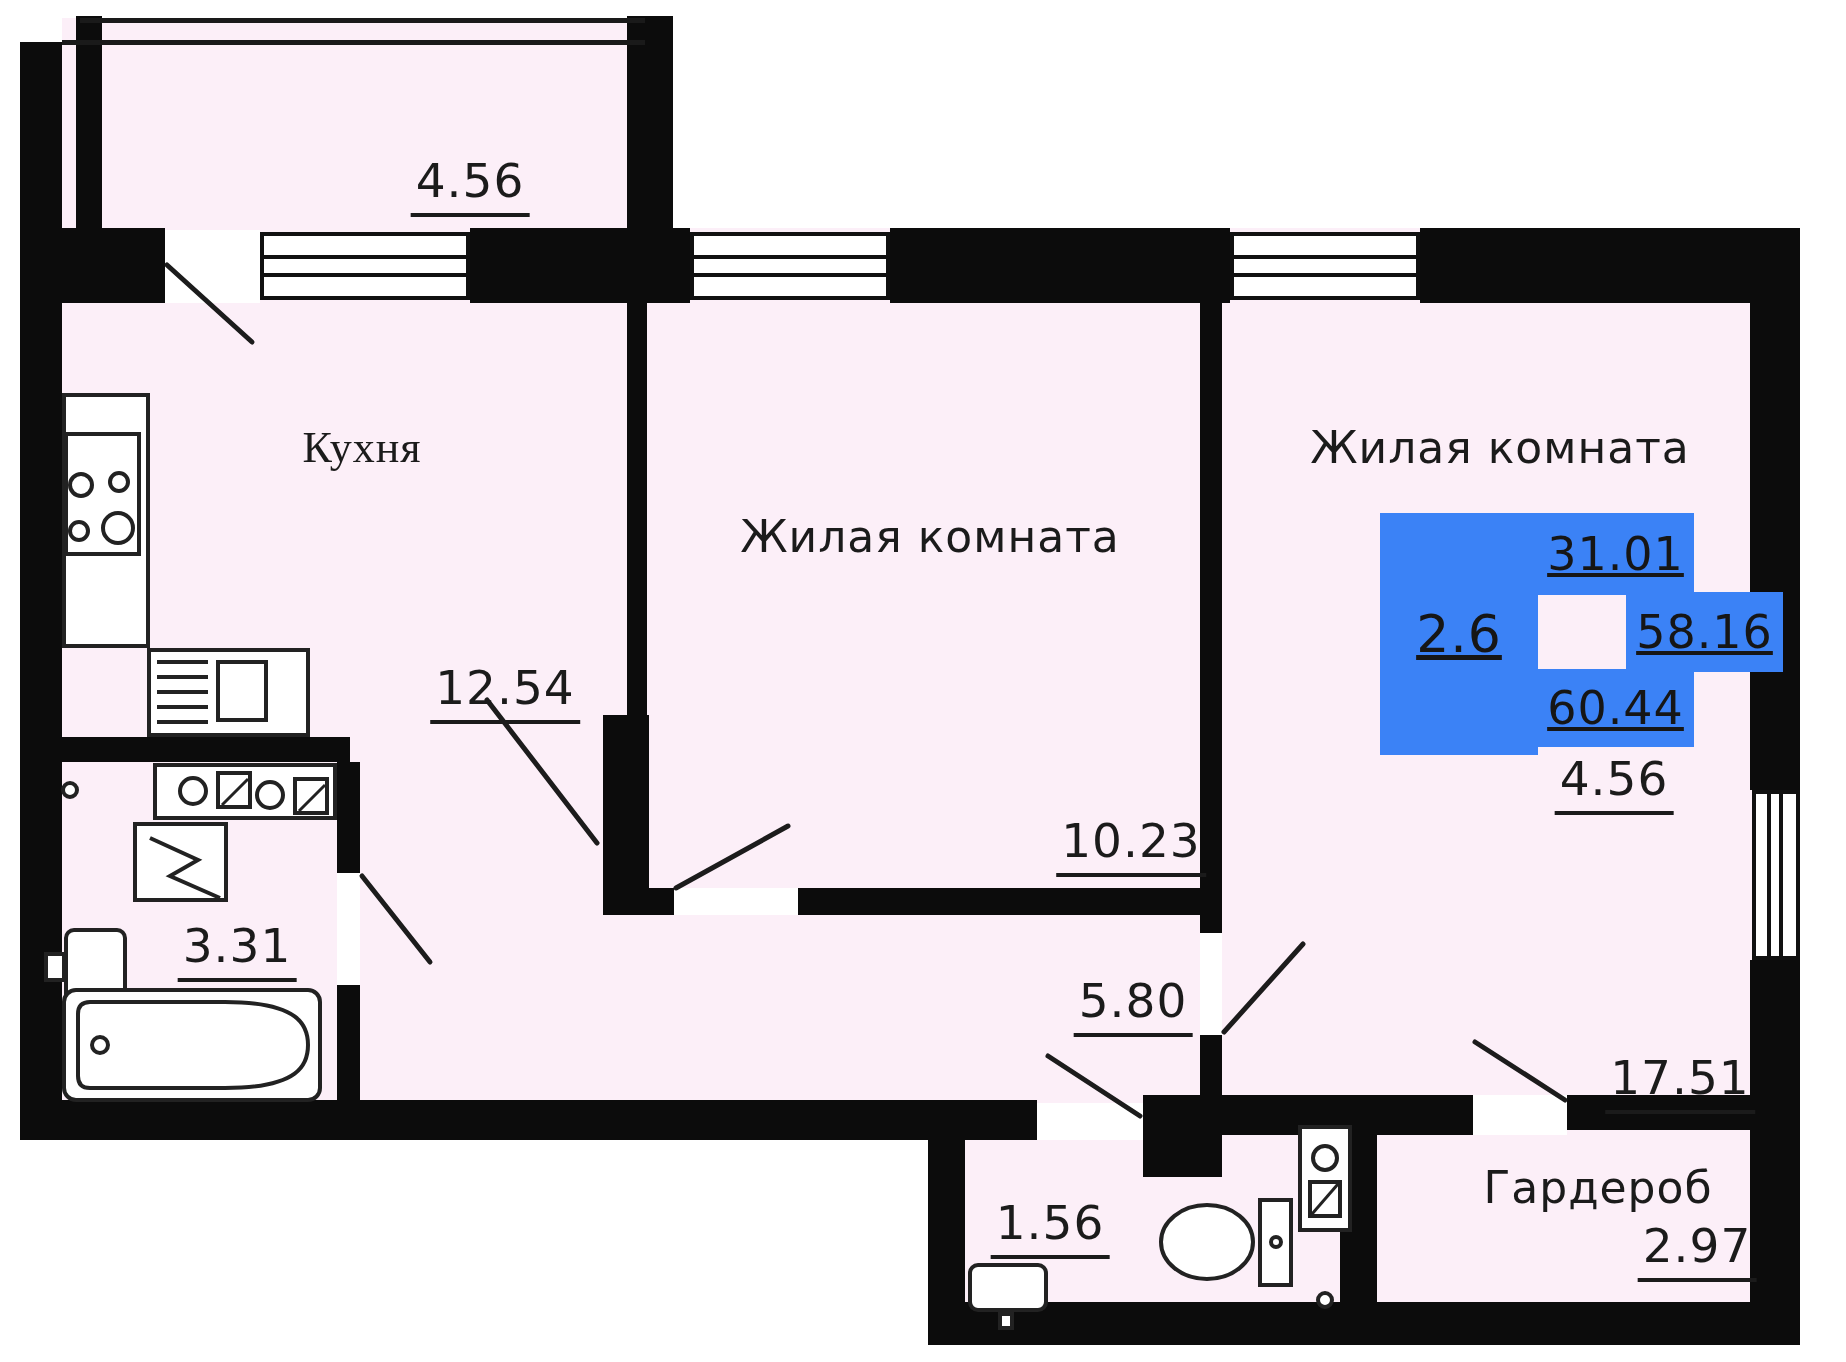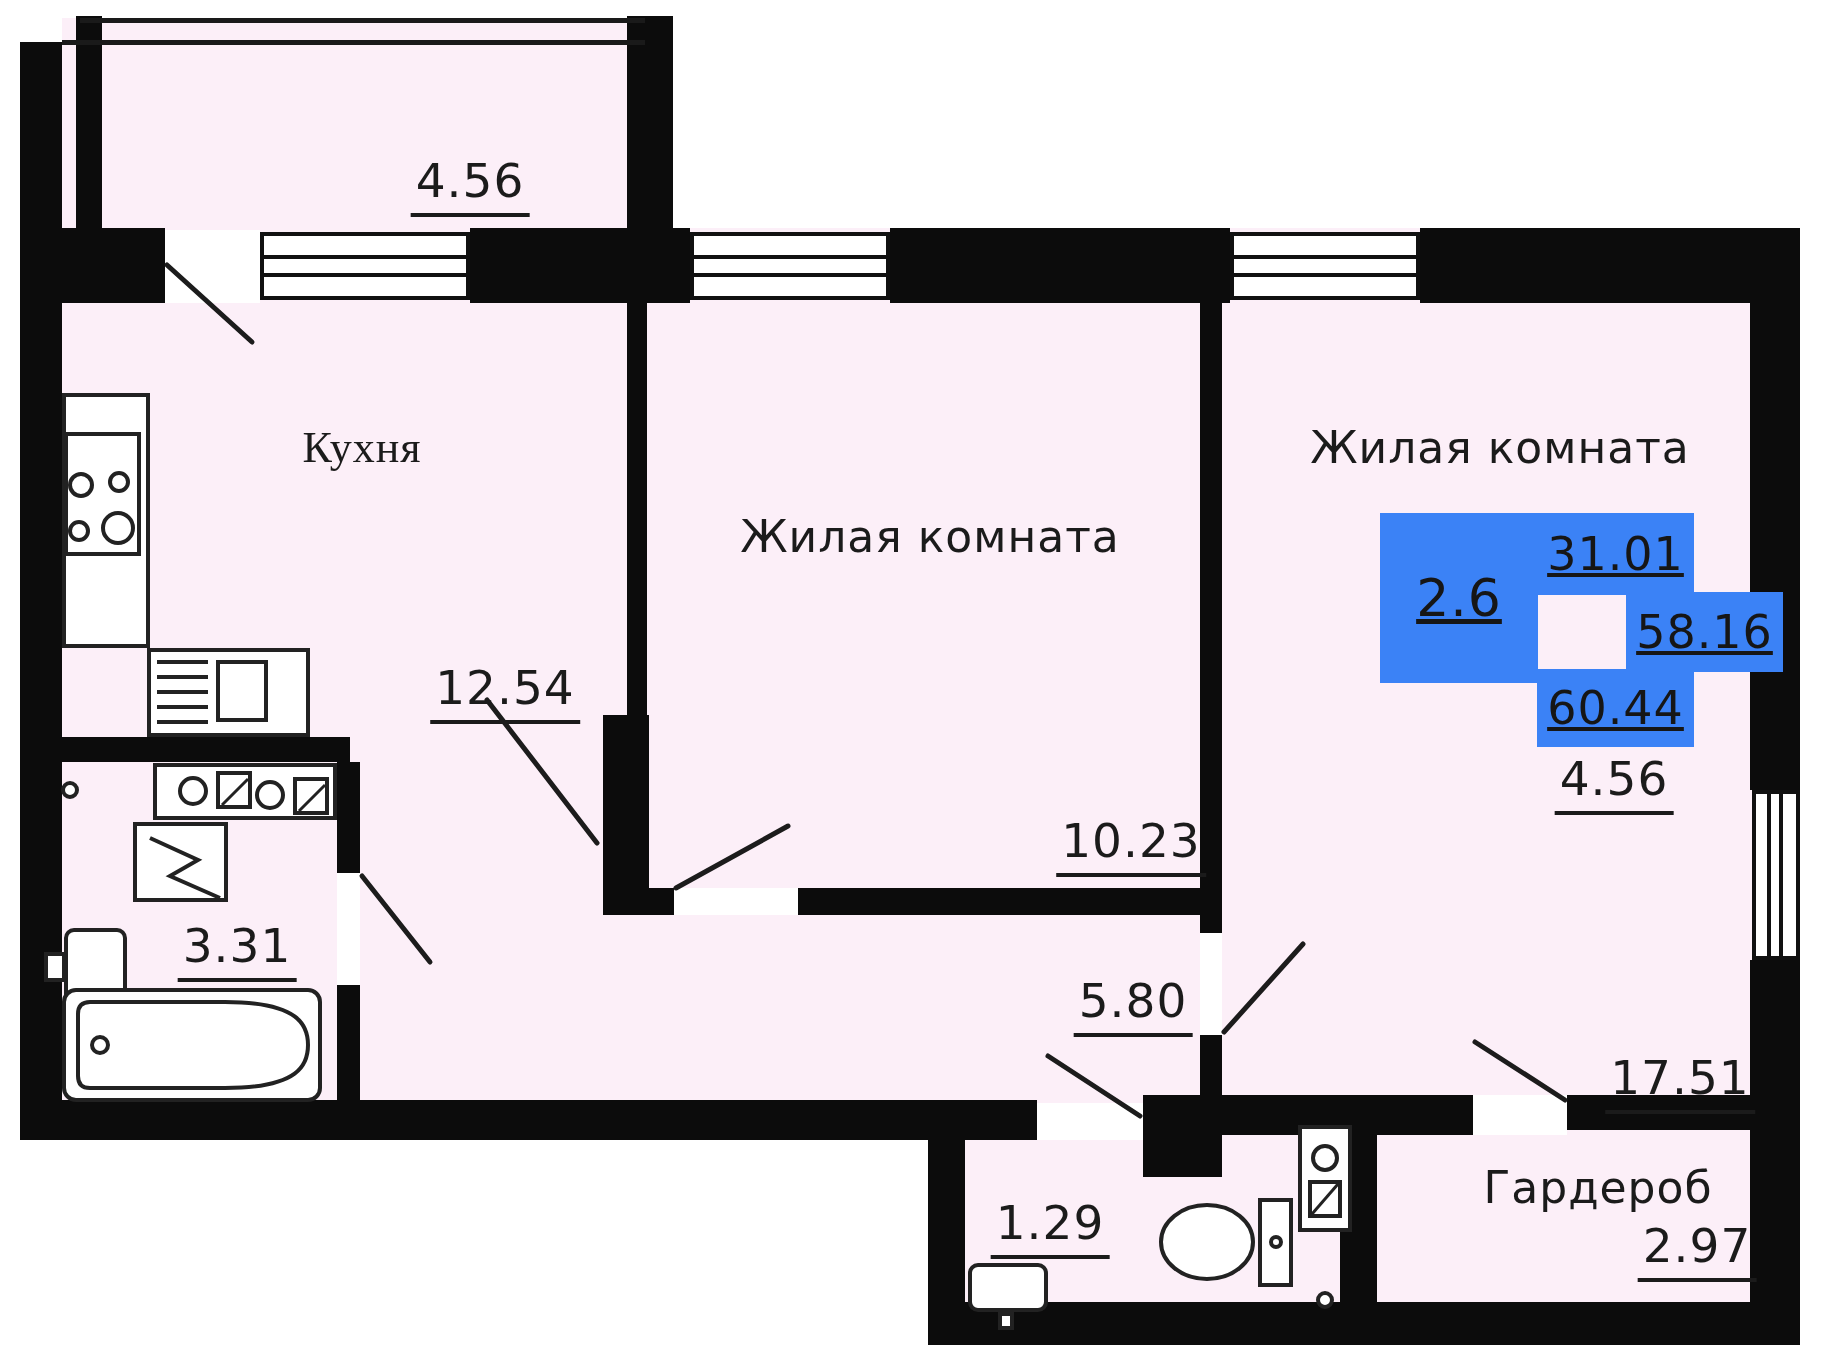--- a/index.html
+++ b/index.html
@@ -163,29 +163,29 @@
 
   <div class="room-label" style="left:930px;top:536px;"><span>Жилая комната</span></div>
   <div class="area-label" style="left:1131px;top:845px;"><span>10.23</span></div>
 
   <div class="room-label" style="left:1500px;top:447px;"><span>Жилая комната</span></div>
   <div class="area-label" style="left:1680px;top:1082px;"><span>17.51</span></div>
 
   <div class="area-label" style="left:1133px;top:1005px;"><span>5.80</span></div>
 
   <div class="area-label" style="left:237px;top:950px;"><span>3.31</span></div>
-  <div class="area-label" style="left:1050px;top:1227px;"><span>1.29</span></div>
+  <div class="area-label" style="left:1050px;top:1227px;"><span>1.56</span></div>
 
   <div class="room-label" style="left:1598px;top:1187px;"><span>Гардероб</span></div>
   <div class="area-label" style="left:1697px;top:1250px;"><span>2.97</span></div>
 
   <div class="area-label" style="left:470px;top:185px;"><span>4.56</span></div>
   <div class="area-label" style="left:1614px;top:783px;"><span>4.56</span></div>
 
-  <div class="tcell" style="left:1380px;top:513px;width:158px;height:170px;font-size:52px;">
+  <div class="tcell" style="left:1380px;top:513px;width:158px;height:242px;font-size:52px;">
       <span>2.6</span>
     </div>
   <div class="tcell" style="left:1537px;top:513px;width:157px;height:82px;">
       <span>31.01</span>
     </div>
   <div class="tcell" style="left:1626px;top:592px;width:157px;height:80px;">
       <span>58.16</span>
     </div>
   <div class="tcell" style="left:1537px;top:669px;width:157px;height:78px;">
       <span>60.44</span>

